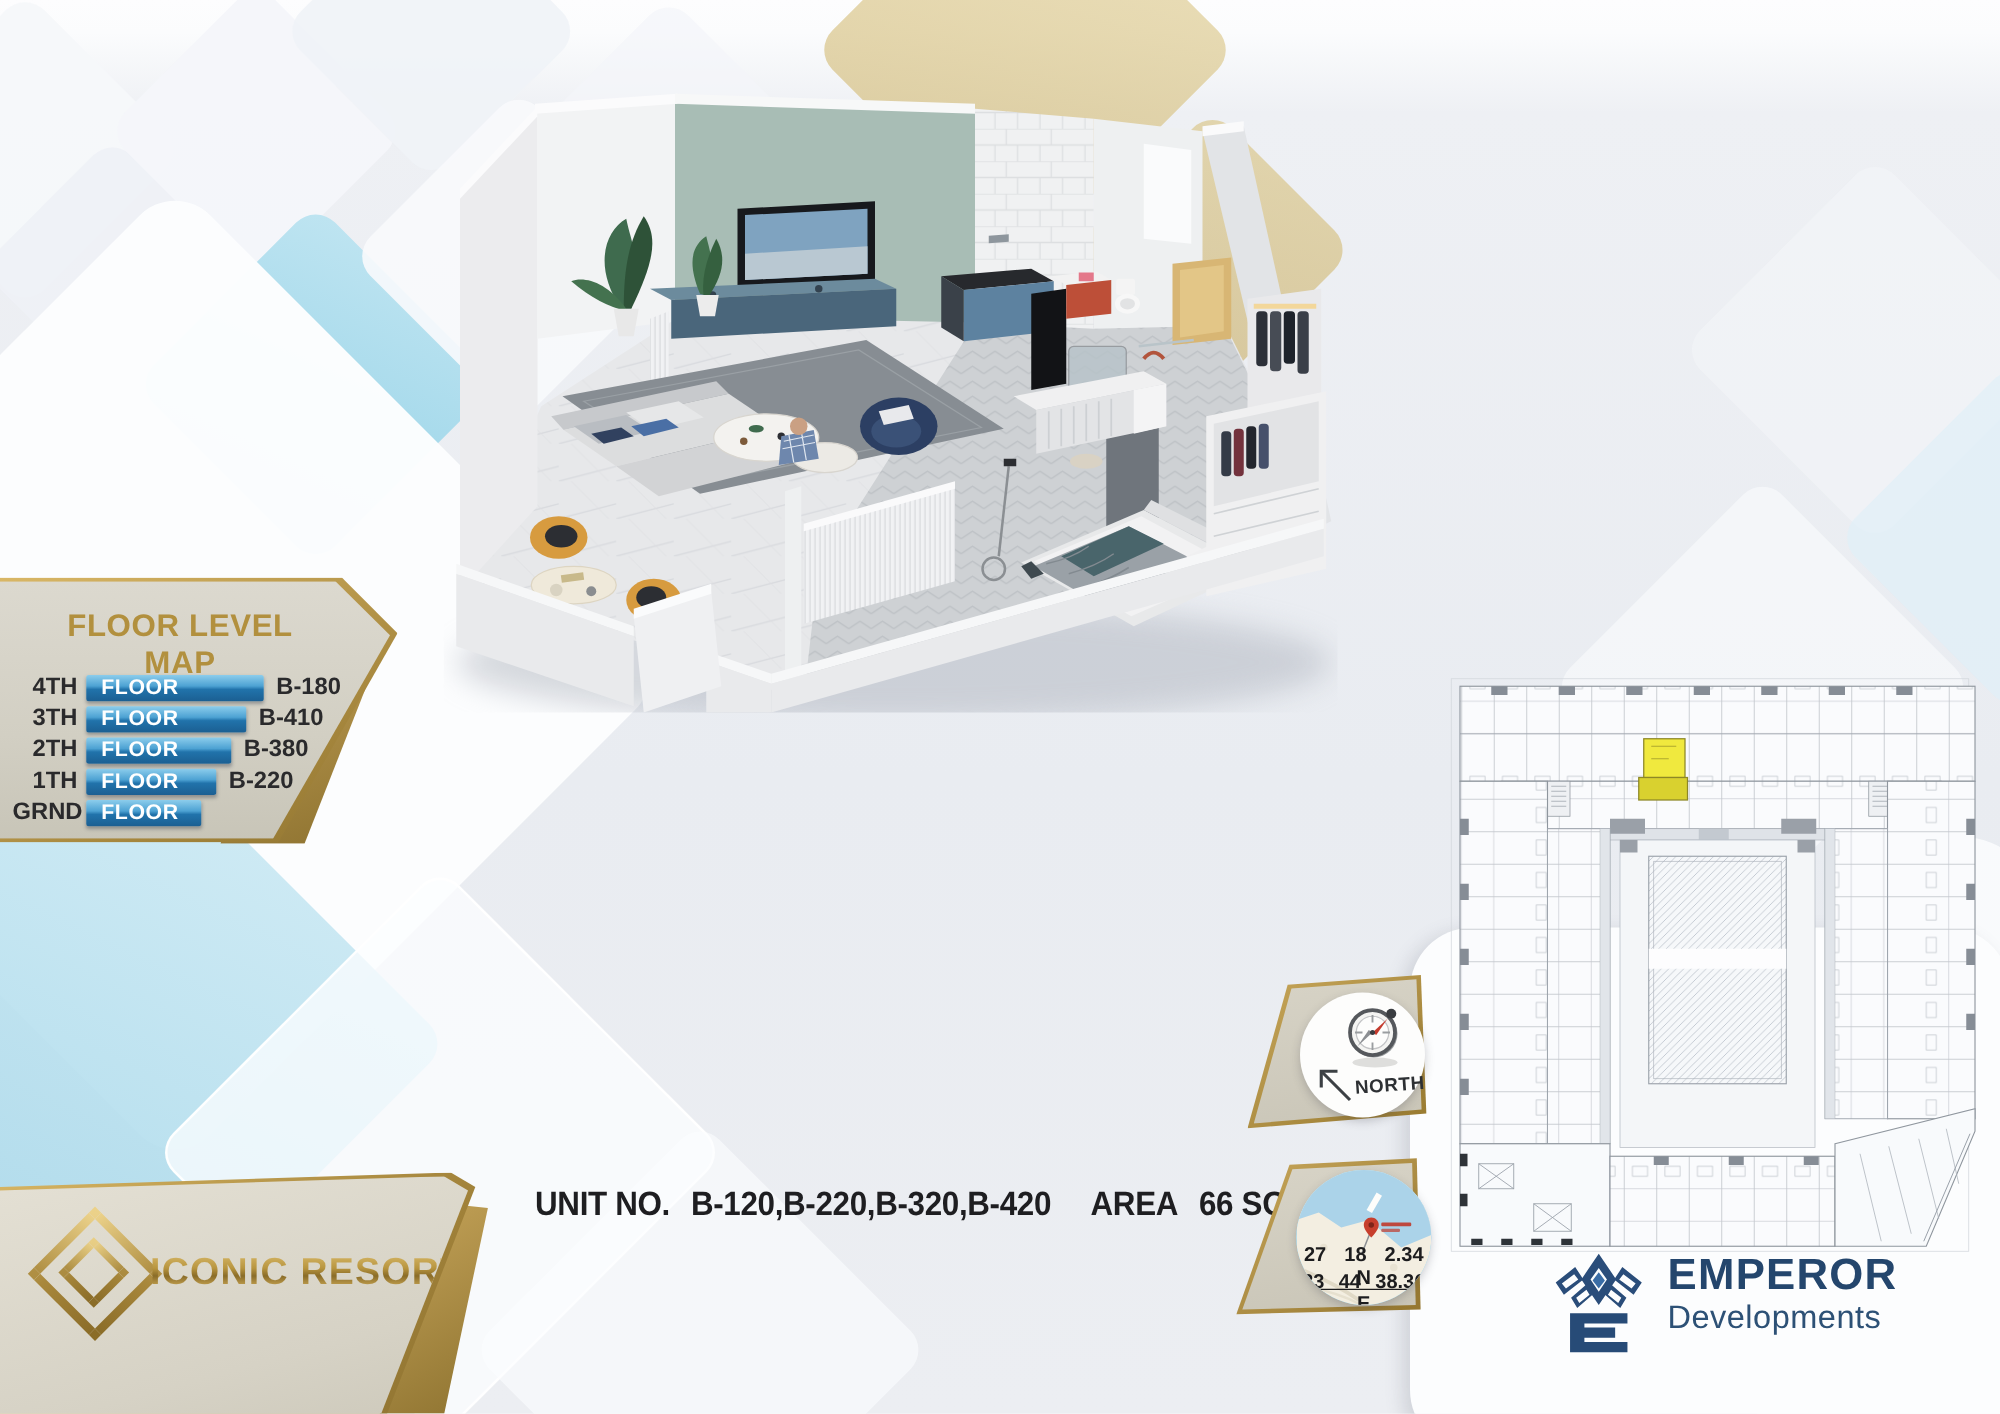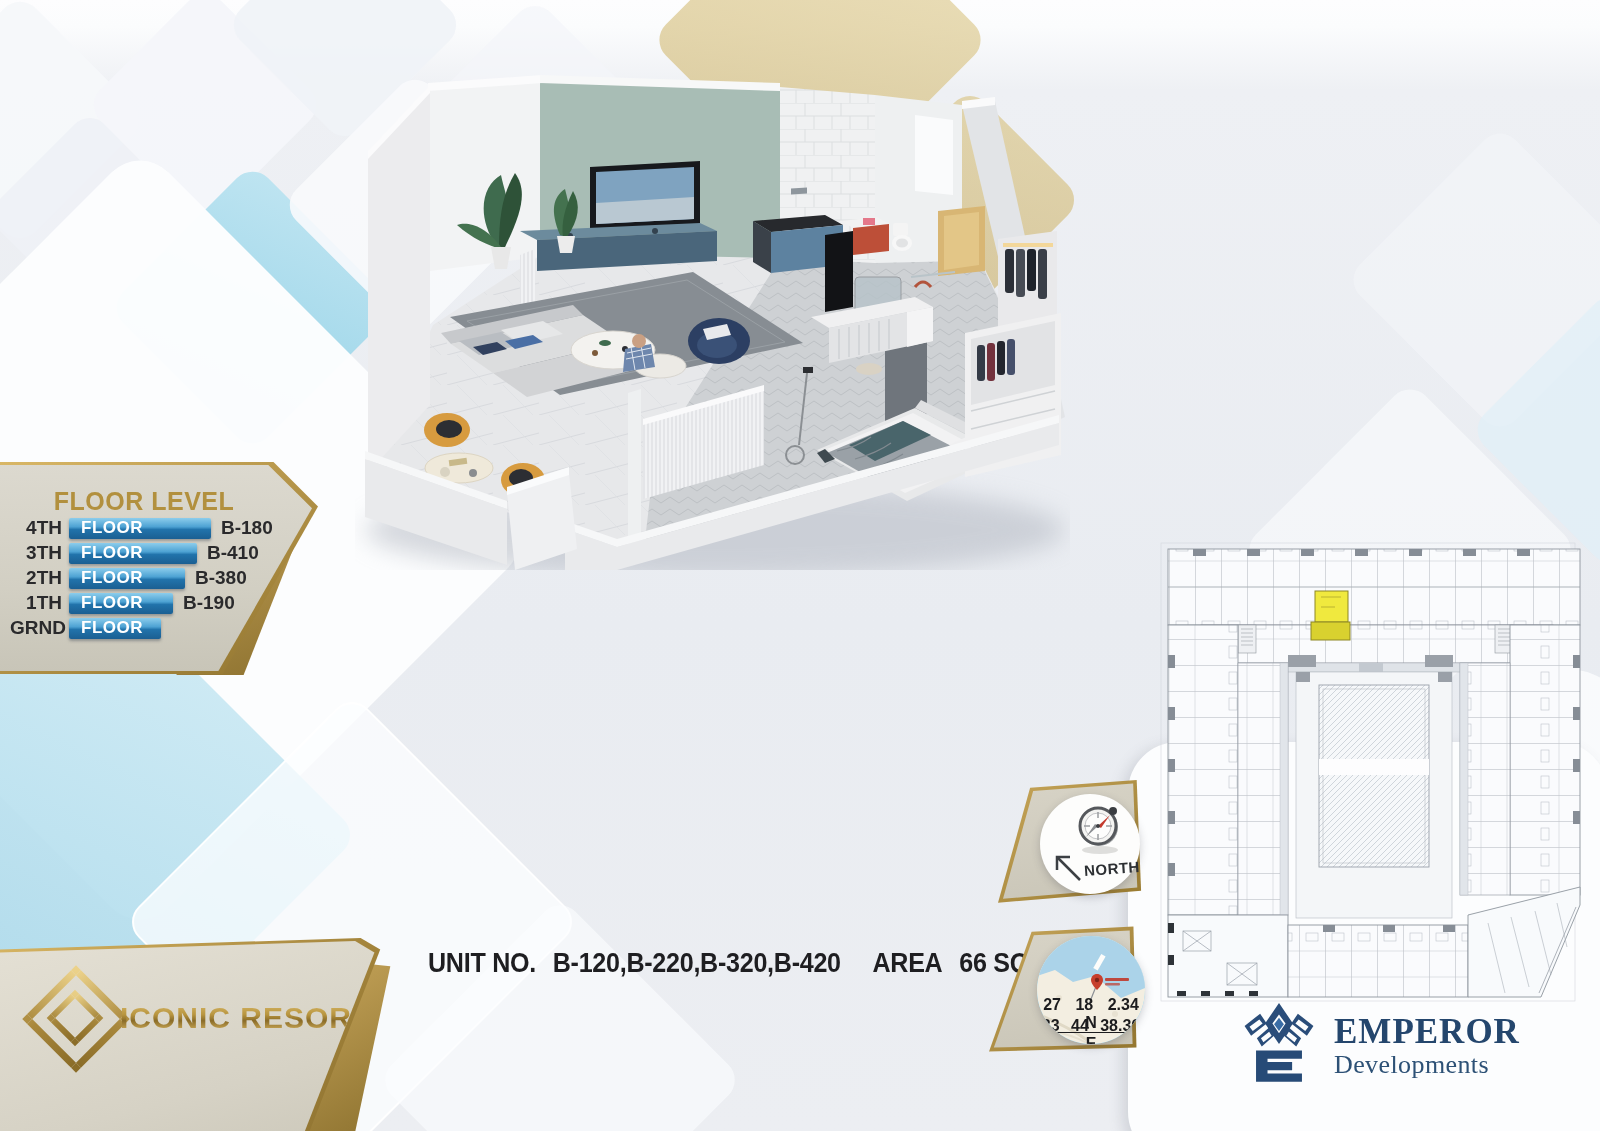--- a/index.html
+++ b/index.html
@@ -16,21 +16,21 @@
     background:linear-gradient(160deg,#c7a458,#8d7230);
     clip-path:polygon(46% 2%,100% 8%,54% 100%,6% 100%);}
   .flm-gold{left:0;top:462px;width:318px;height:212px;z-index:4;
     background:linear-gradient(150deg,#d9b766,#a4853c 70%,#8f7430);
     clip-path:polygon(0 0,86% 0,100% 21%,70% 100%,0 100%);}
   .flm-card{position:absolute;left:0;top:3px;width:312px;height:206px;
     background:linear-gradient(180deg,#dcd9cf,#d2cfc3 60%,#c8c5b8);
     clip-path:polygon(0 0,86% 0,100% 21%,70% 100%,0 100%);}
   .flm-title{position:absolute;left:36px;top:22px;width:216px;text-align:center;
     font-size:25px;font-weight:700;letter-spacing:.5px;color:#b2903e;}
-  .flm-rows{position:absolute;left:10px;top:51px;}
+  .flm-rows{position:absolute;left:10px;top:73px;}
   .flm-row{display:flex;align-items:center;height:24px;margin-bottom:1px;}
   .flm-level{width:52px;text-align:right;font-weight:700;font-size:19px;color:#2a2a2c;margin-right:7px;}
   .flm-bar{height:21px;border-radius:2px;display:flex;align-items:center;padding-left:12px;
     background:linear-gradient(180deg,#8ccdec 0%,#4da2d3 42%,#2173ab 55%,#1b5f92 100%);
     box-shadow:0 2px 3px rgba(30,40,60,.35);
     color:#fff;font-weight:700;font-size:17px;letter-spacing:.5px;}
   .w1{width:130px}.w2{width:116px}.w3{width:104px}.w4{width:92px}.w5{width:80px}
   .flm-unit{margin-left:10px;font-weight:700;font-size:19px;color:#2a2a2c;}
   
   .ir-wedge{left:302px;top:952px;width:92px;height:179px;z-index:3;
@@ -71,21 +71,21 @@
   .mb-card{position:absolute;left:5px;top:4px;width:143px;height:122px;
     background:linear-gradient(170deg,#d8d4c7,#c9c5b7);
     clip-path:polygon(30% 6%,97% 2%,99% 95%,2% 98%);}
   .mb-circle{position:absolute;left:1037px;top:936px;width:108px;height:108px;border-radius:50%;
     background:#7dd3fc;z-index:5;overflow:hidden;box-shadow:0 3px 8px rgba(60,60,70,.25);}
   .mb-co{position:absolute;width:100%;text-align:center;font-size:16px;font-weight:700;color:#1c1c1e;}
   .mb-l1{top:60px;word-spacing:10px;}
   .mb-l2{top:81px;word-spacing:7px;text-decoration:underline;}
   
   .emp{left:1238px;top:1000px;z-index:4;display:flex;align-items:flex-start;}
-  .emp-texts{margin-left:14px;margin-top:14px;line-height:1;font-family:Liberation Serif, serif;}
+  .emp-texts{margin-left:14px;margin-top:2px;line-height:1;}
   .emp-name{font-size:35px;font-weight:800;color:#24466d;letter-spacing:1px;}
   .emp-sub{font-size:26px;color:#2d5176;margin-top:3px;letter-spacing:.4px;}
   
   .sheet{position:absolute;background:#fcfdfe;border-radius:50px;}
 </style>
 </head>
 <body>
 
 <div class="diamond" style="left:-70px;top:30px;width:180px;height:180px;background:#f6f8fa;opacity:.95"></div>
 <div class="diamond" style="left:15px;top:140px;width:150px;height:150px;background:#eef1f6;opacity:.9"></div>
@@ -323,21 +323,21 @@
         <span class="flm-unit">B-410</span>
       </div>
       <div class="flm-row">
         <span class="flm-level">2TH</span>
         <span class="flm-bar w3">FLOOR</span>
         <span class="flm-unit">B-380</span>
       </div>
       <div class="flm-row">
         <span class="flm-level">1TH</span>
         <span class="flm-bar w4">FLOOR</span>
-        <span class="flm-unit">B-190</span>
+        <span class="flm-unit">B-220</span>
       </div>
       <div class="flm-row">
         <span class="flm-level">GRND</span>
         <span class="flm-bar w5">FLOOR</span>
         <span class="flm-unit"></span>
       </div>
     </div>
   </div>
 </div>
 

